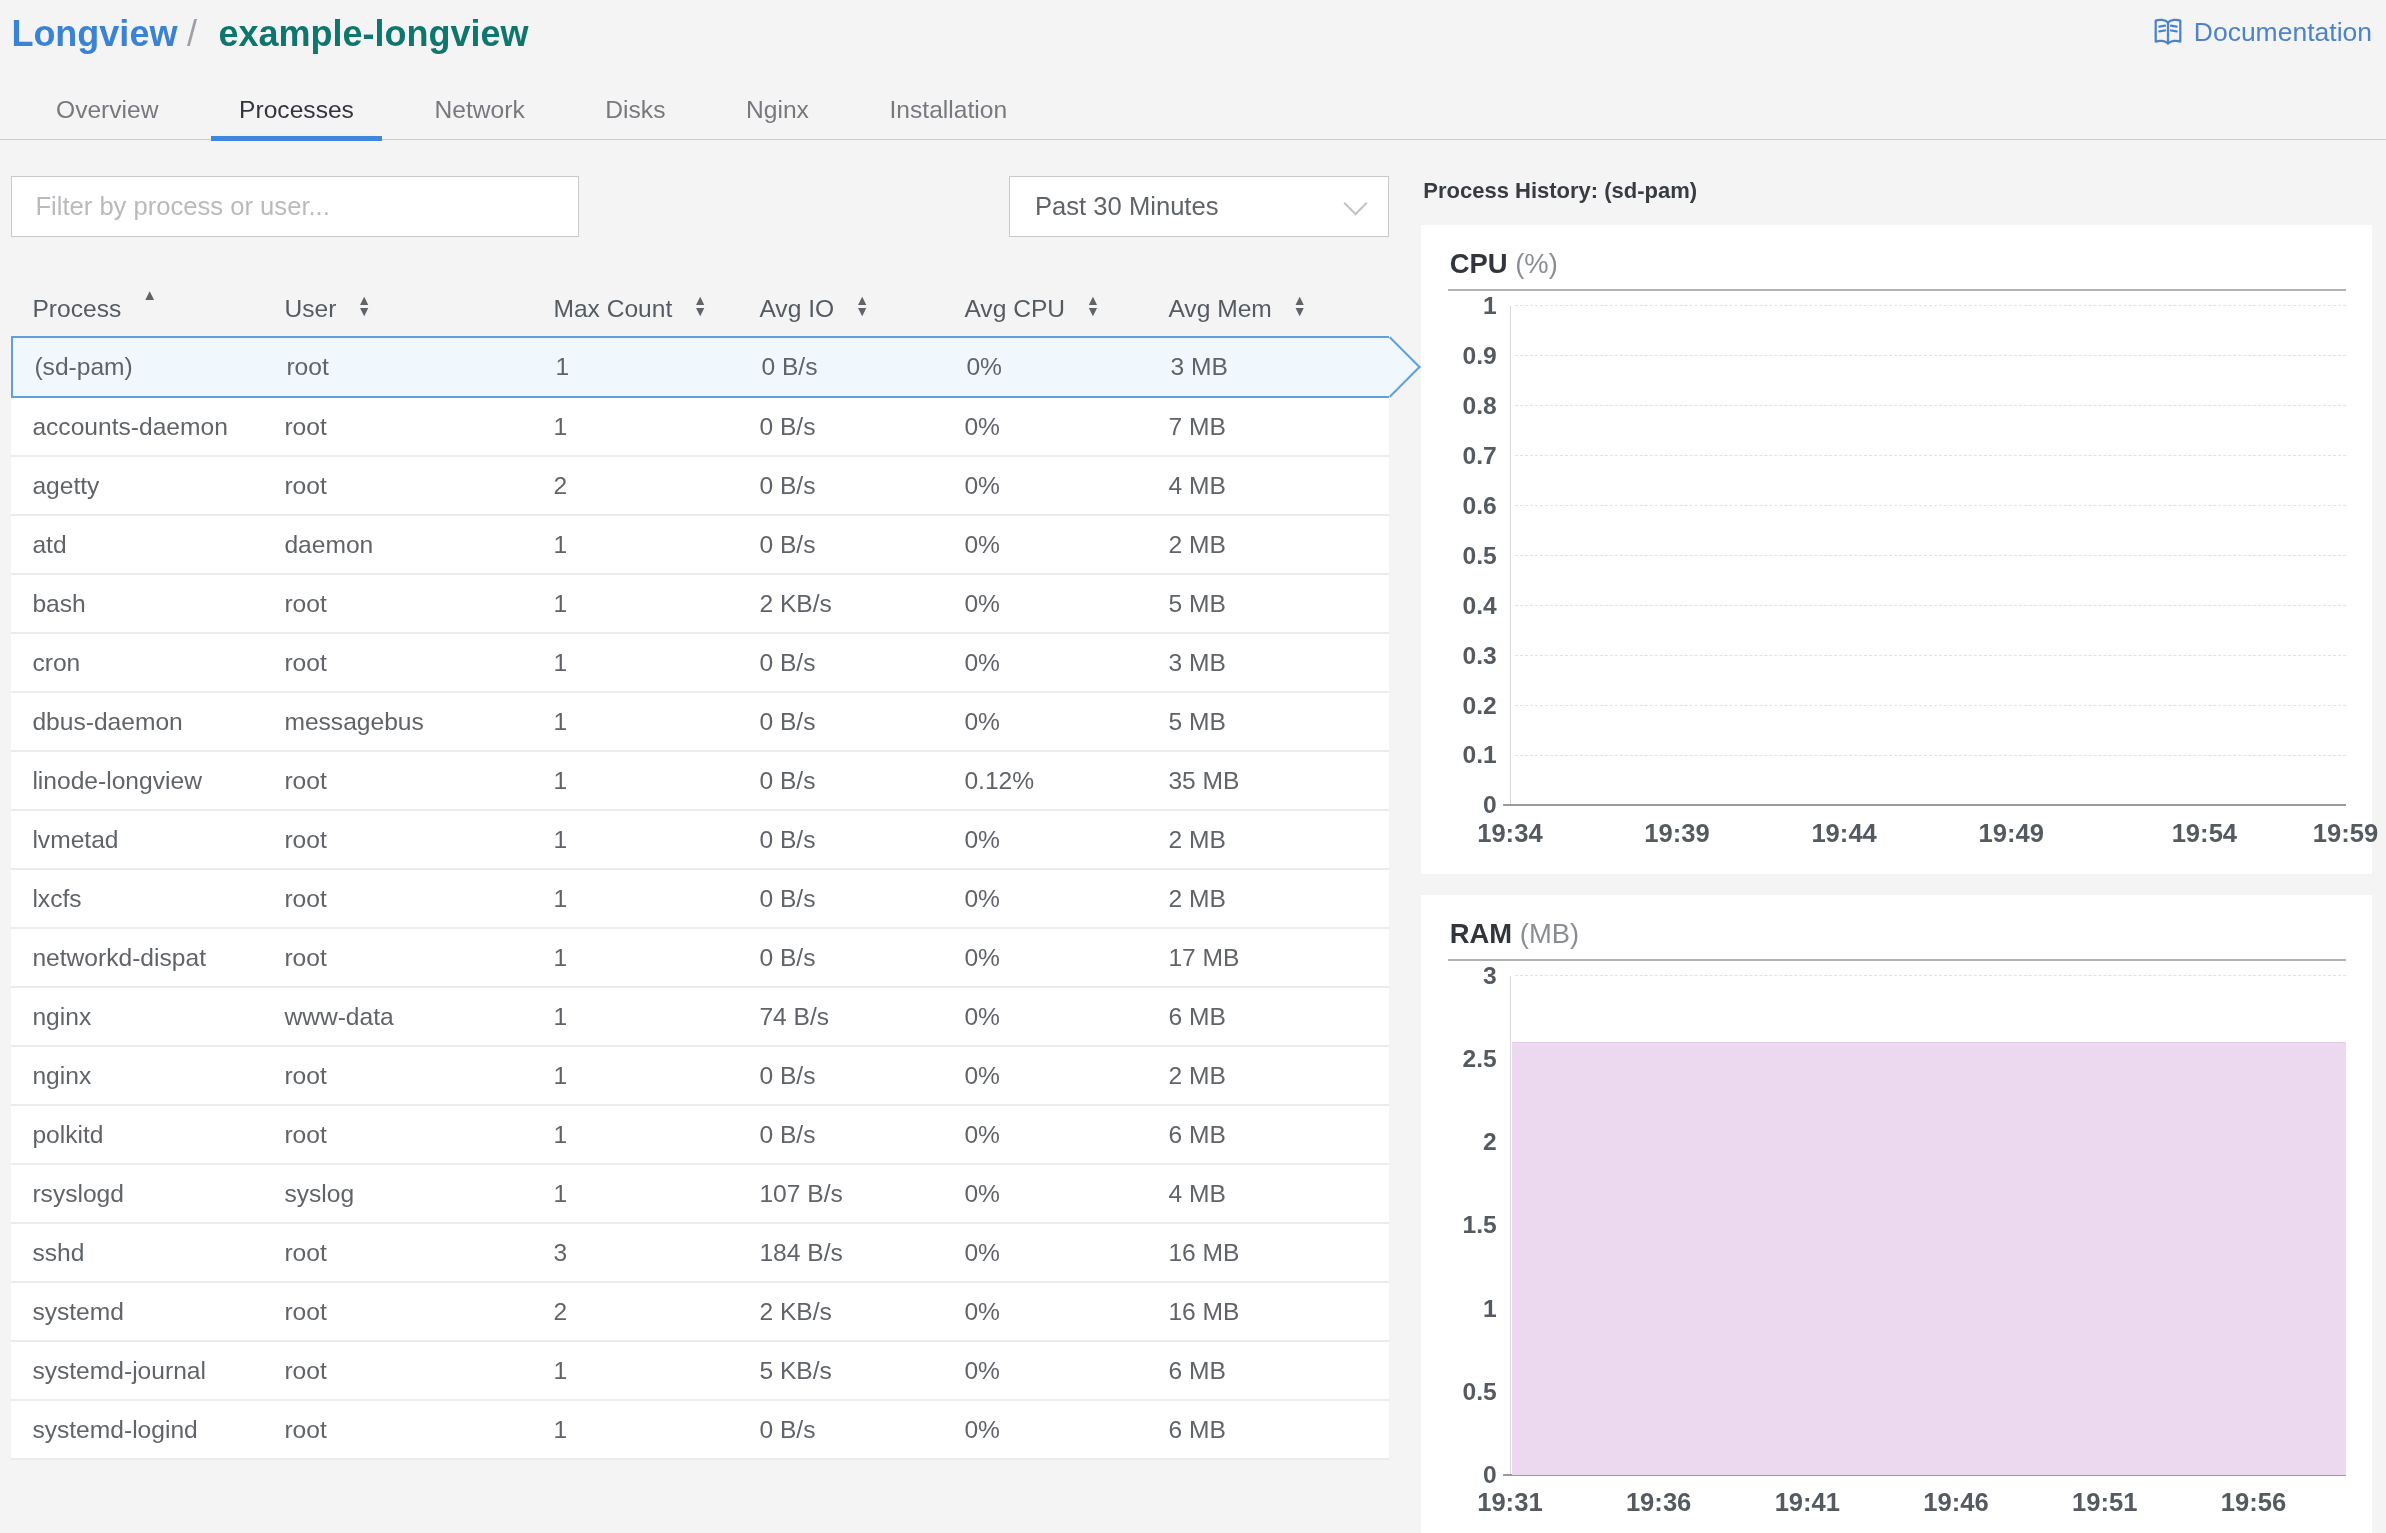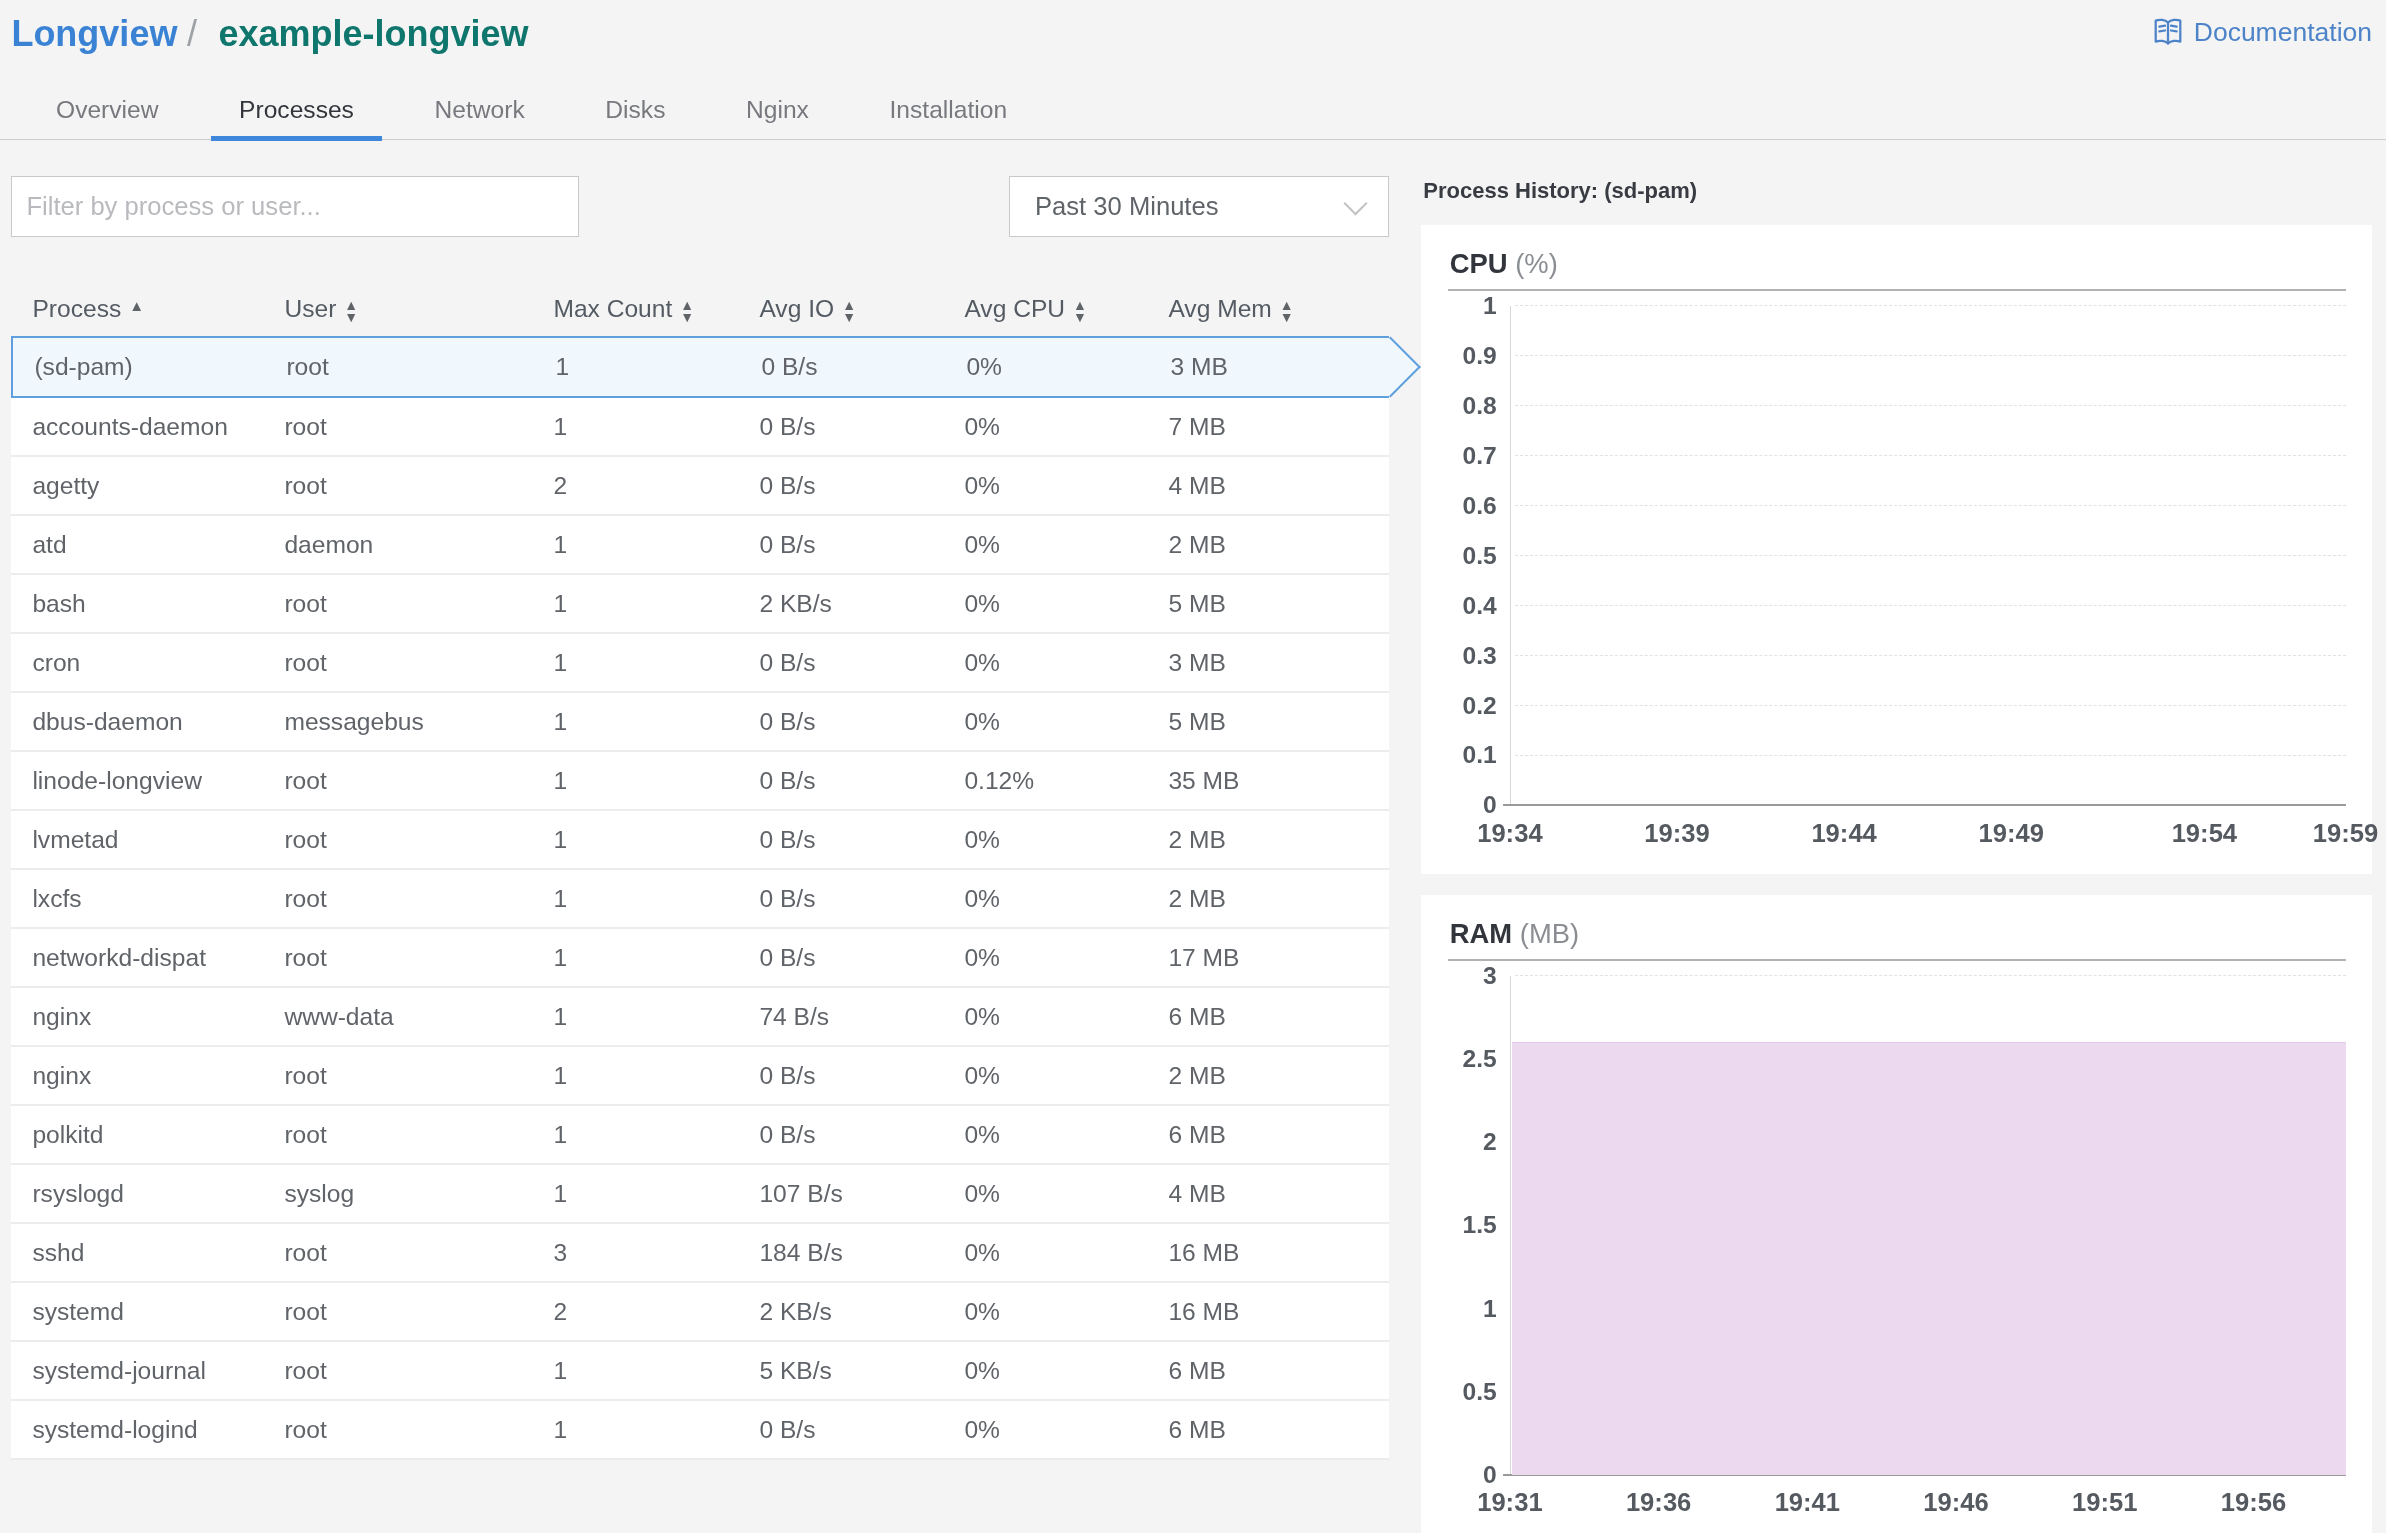--- a/index.html
+++ b/index.html
@@ -23,32 +23,32 @@
   .tabbar { display:flex; gap:24.6px; margin-top:28px; padding-left:28px; border-bottom:1.9px solid #cbcbcb; }
   .tab { font-size:24.6px; color:#77797e; padding:13.2px 28px 17px; cursor:pointer; margin-bottom:-1.9px; }
   .tab.active { color:#32363c; font-weight:400; border-bottom:5.7px solid #3f86dd; padding-bottom:11.4px; }
   
   .main { display:flex; gap:32px; padding:36px 15px 0 11.4px; }
   .left-col { width:1378px; flex:none; }
   .right-col { flex:1; min-width:0; }
   
   .filter-row { display:flex; justify-content:space-between; align-items:center; margin-bottom:44px; }
   .filter-input { width:568px; height:61px; border:0.9px solid #c9c9c9; background:#fff; font-size:25.6px;
-                  color:#606469; padding:0 14px; font-family:"Liberation Sans",sans-serif; outline:none; }
+                  color:#606469; padding:0 23px; font-family:"Liberation Sans",sans-serif; outline:none; }
   .filter-input::placeholder { color:#b9babd; }
   .dropdown { width:380px; height:61px; border:0.9px solid #c9c9c9; background:#fff; display:flex;
               align-items:center; justify-content:space-between; padding:0 24.6px; cursor:pointer; }
   .dropdown-value { font-size:25.6px; color:#606469; }
   .chevron { width:17px; height:17px; border-right:2.8px solid #c2c2c2; border-bottom:2.8px solid #c2c2c2;
              transform:rotate(45deg); margin-top:-7.6px; }
   
   .ptable { width:100%; }
   .tr, .thead { display:grid; grid-template-columns:273px 269px 206px 205px 204px 1fr; align-items:center; }
   .thead { height:55px; font-size:24.6px; color:#555b63; }
-  .th { display:flex; align-items:flex-end; gap:8px; cursor:pointer; }
+  .th { display:flex; align-items:flex-start; gap:21px; cursor:pointer; }
   .th:first-child, .td:first-child { padding-left:21px; }
   .sort-none { display:inline-flex; flex-direction:column; color:#606469; font-size:14px; line-height:11.4px; }
   .sort-asc { color:#606469; font-size:15px; position:relative; top:-8.5px; }
   .tr { background:#fff; height:59px; border-bottom:2.8px solid #ececec; font-size:24.6px; color:#606469; }
   .tr.selected { position:relative; background:#f0f7fd; border:2.8px solid #5f9fdd; border-right:none; height:62px; }
   .row-arrow { position:absolute; right:-23px; top:50%; width:43px; height:43px;
                transform:translateY(-50%) rotate(45deg);
                border-top:2.8px solid #5f9fdd; border-right:2.8px solid #5f9fdd; background:#f0f7fd; }
   
   .panel-title { font-size:22px; color:#383c42; font-weight:600; margin:1.9px 0 21px 1.9px; }

